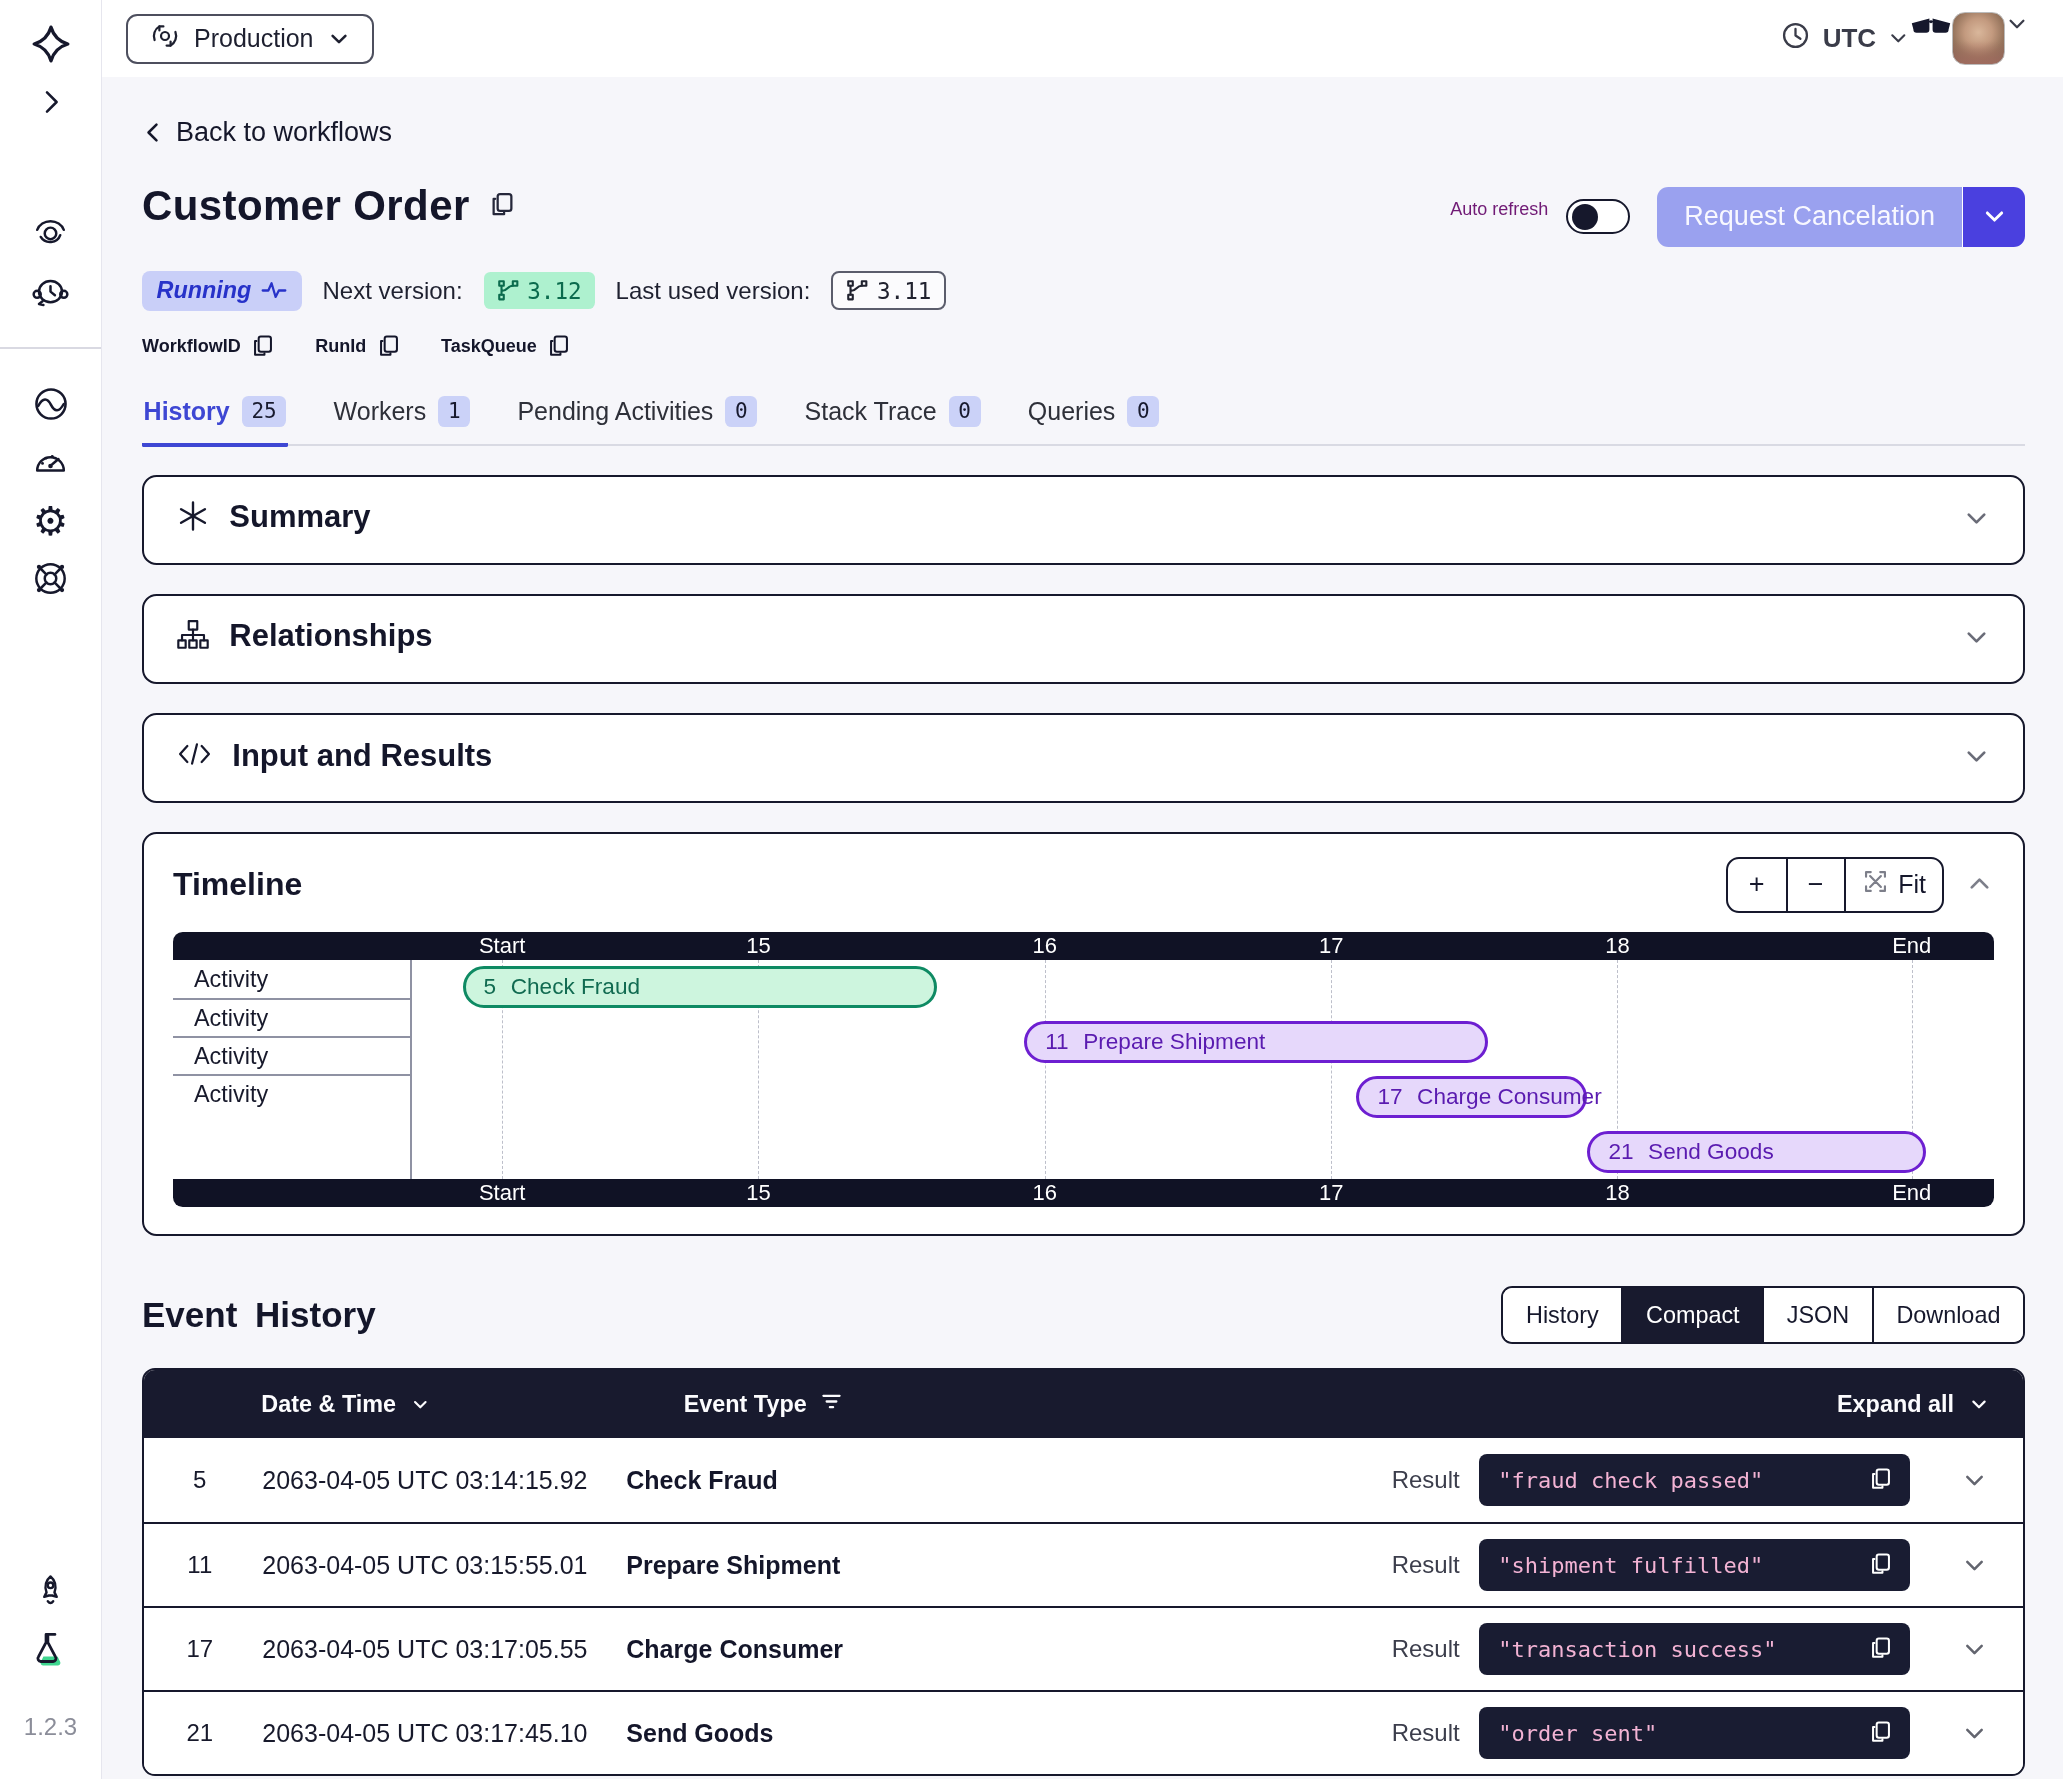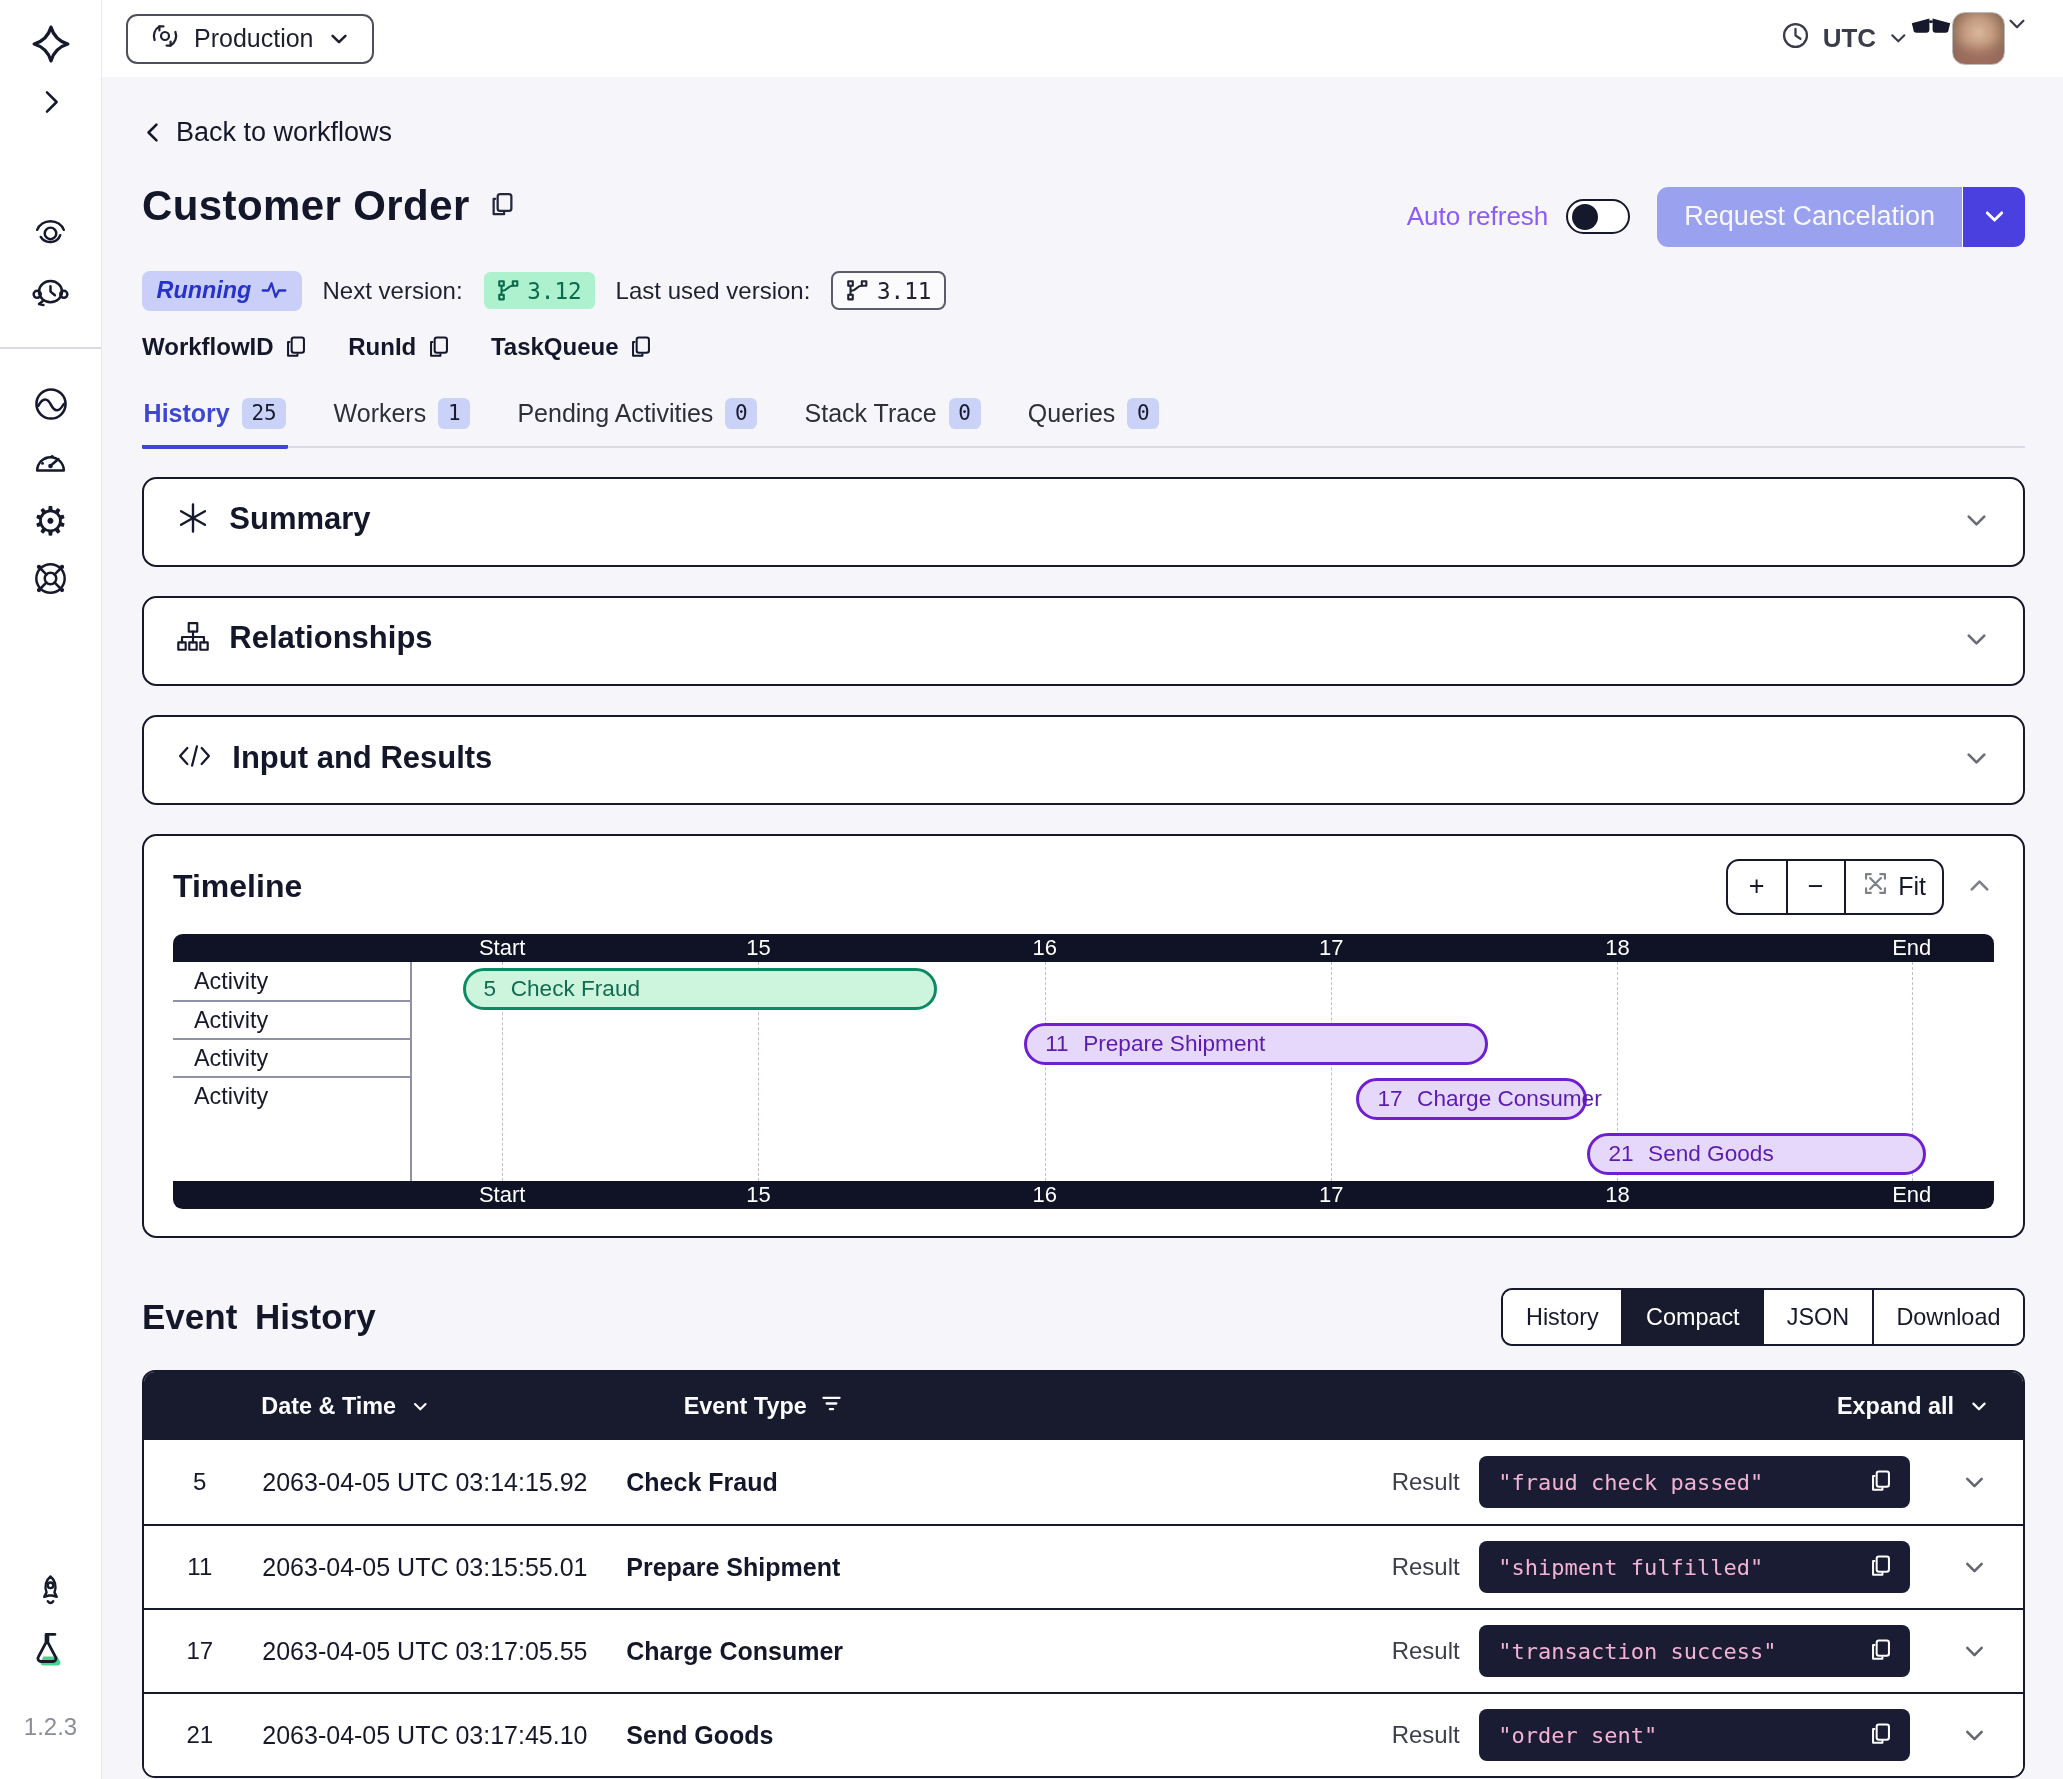--- a/index.html
+++ b/index.html
@@ -25,34 +25,34 @@
       border:0.8px solid #bbb; }
 
   .content { flex:1; background:#f6f6fa; padding:0 39px 0 40px; overflow:hidden; }
 
   .back-link { display:flex; align-items:center; gap:13px; margin-top:40px; font-size:27px; color:#15172a; width:max-content; cursor:pointer; }
 
   .title-row { display:flex; align-items:flex-start; justify-content:space-between; margin-top:34px; }
   .wf-title { display:flex; align-items:center; gap:18px; }
   .wf-title h1 { font-size:42px; font-weight:700; color:#14162a; letter-spacing:0.4px; }
   .title-actions { display:flex; align-items:center; gap:27px; margin-top:4.8px; }
-  .autorefresh { display:flex; align-items:center; gap:18px; font-size:26px; color:#8b5cf6; }
+  .autorefresh { display:flex; gap:18px; font-size:18px; color:#701a75; }
   .toggle { width:64px; height:35px; border:2.4px solid #16182c; border-radius:19.3px; background:#fff; position:relative; cursor:pointer; }
   .toggle .knob { position:absolute; left:3.2px; top:2.4px; width:26px; height:26px; border-radius:50%; background:#16182c; }
   .cancel-btn { display:flex; align-items:stretch; border-radius:11.3px; overflow:hidden; cursor:pointer; }
   .cancel-main { background:#9aa1ef; color:#f8f8ff; font-size:27px; padding:14.5px 27px; }
   .cancel-caret { background:#4a40df; width:63px; display:flex; align-items:center; justify-content:center; border-left:1.6px solid #fff; color:#fff; }
 
   .status-row { display:flex; align-items:center; gap:21px; margin-top:24px; font-size:24px; color:#1f2130; }
   .badge-running { display:inline-flex; align-items:center; gap:9.7px; background:#c9cff8; color:#2732c9; font-weight:600; border-radius:8px; padding:6.4px 14.5px; font-size:23.4px;font-style:italic; }
   .badge-green { display:inline-flex; align-items:center; gap:8px; background:#aef1cf; color:#0b6b4d; border-radius:6.4px; padding:5.6px 13px; font-family:"DejaVu Sans Mono", monospace; font-size:22.6px; }
   .badge-outline { display:inline-flex; align-items:center; gap:8px; background:#fbfbfd; border:2px solid #5b5d6c; color:#20222f; border-radius:8px; padding:4.8px 13px; font-family:"DejaVu Sans Mono", monospace; font-size:22.6px; }
 
   .ids-row { display:flex; align-items:center; gap:39px; margin-top:22.6px; }
-  .id-item { display:flex; align-items:center; gap:9.7px; font-size:24px; font-weight:700; color:#14162a; cursor:pointer; }
+  .id-item { display:flex; align-items:center; gap:9.7px; font-size:18px; font-weight:700; color:#14162a; cursor:pointer; }
 
   .tabs { display:flex; gap:44px; margin-top:37px; border-bottom:2.4px solid #d9dae3; }
   .tab { display:inline-flex; align-items:center; gap:12px; padding:0 1.6px 16px; font-size:25px; color:#2e3039; cursor:pointer; border-bottom:4.8px solid transparent; margin-bottom:-2.4px; }
   .tab.active { color:#3e47d3; font-weight:700; border-bottom-color:#3e47d3; border-radius:1.6px; }
   .tab .count { background:#cbd2f8; color:#181a2e; border-radius:6.4px; padding:3.2px 9.7px; font-size:21px; font-family:"DejaVu Sans Mono", monospace; font-weight:400; }
 
   .card { background:#fff; border:2.4px solid #16182c; border-radius:14.5px; margin-top:29px; }
   .section-card { height:90px; display:flex; align-items:center; padding:0 32px; cursor:pointer; }
   .section-card:first-of-type { margin-top:45px; }
   .section-title { display:flex; align-items:flex-start; gap:19.3px; font-size:31px; font-weight:600; color:#14162a; }

